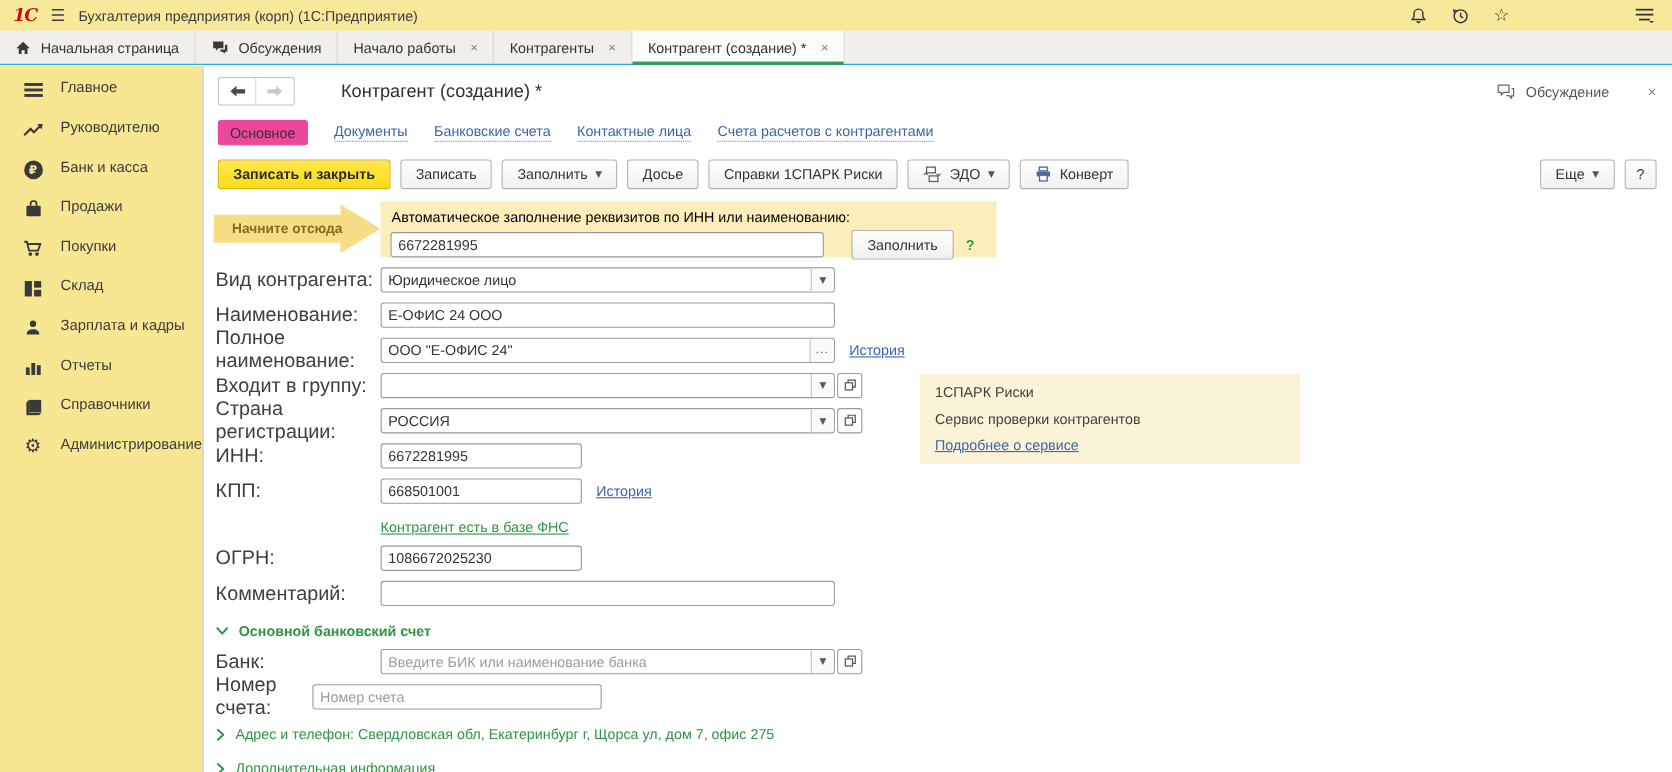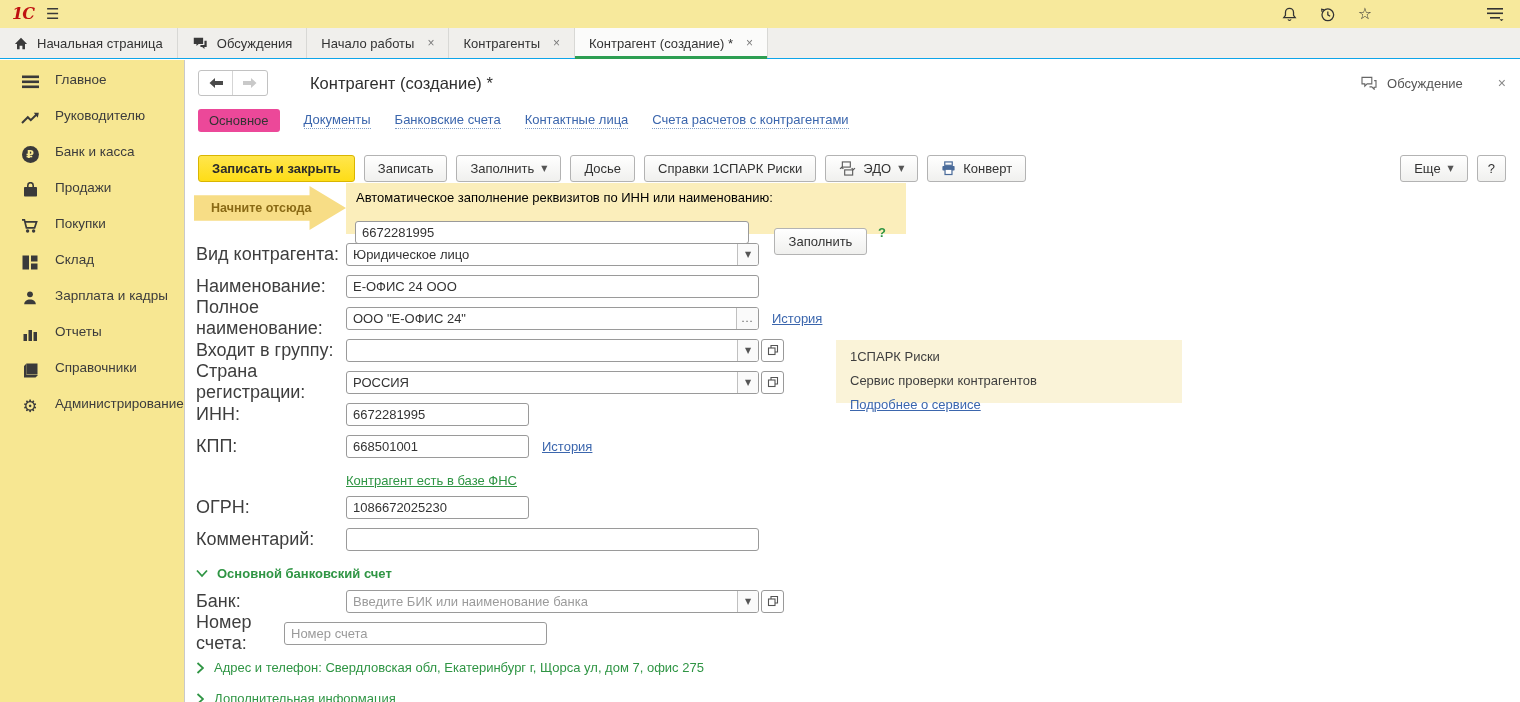--- a/index.html
+++ b/index.html
@@ -71,21 +71,21 @@
   .hdr-close { margin-left:26px; color:#888; font-size:14px; }
 
   .navlinks { display:flex; align-items:center; gap:24px; margin:12px 12px 0 12px; font-size:13px; height:24px; }
   .pill { background:#ec4899; border-radius:3px; padding:4px 11px; color:#333; }
   .navlink { color:#3b66ad; border-bottom:1px dotted #7d9cc6; padding-bottom:1px; cursor:pointer; }
 
   .cmdbar { display:flex; align-items:center; gap:9px; margin:13px 14px 0 12px; height:27px; }
   .btn {
     height:27px; display:inline-flex; align-items:center; gap:7px; padding:0 13px;
     background:linear-gradient(#ffffff,#f0f0ee); border:1px solid #b3b3b3; border-radius:3px;
-    font-size:13px; color:#333; white-space:nowrap;margin-top:19px;
+    font-size:13px; color:#333; white-space:nowrap;
   }
   .btn.primary { background:linear-gradient(#ffe64d,#fedd17); border-color:#d9b501; font-weight:bold; color:#2b2b2b; }
   .caret { font-family:"DejaVu Sans", sans-serif; font-size:8px; color:#555; }
   .cmd-right { margin-left:auto; display:flex; gap:9px; }
   .btn.square { padding:0 10px; }
 
   
   .hint-row { display:flex; margin:11px 12px 0 8px; height:51px; }
   .start-arrow {
     width:152px; height:44px; margin-top:3px; position:relative; flex:none;
@@ -136,33 +136,34 @@
   .green-link { font-size:13px; color:#2f9544; text-decoration:underline; cursor:pointer; }
   .fns-row { margin:13px 0 0 160px; height:16px; }
   .section-hdr { display:flex; align-items:center; gap:9px; margin:14px 0 0 10px; height:17px;
     font-size:13px; color:#2f9544; cursor:pointer;font-weight:bold; }
   .collapsed-hdr { display:flex; align-items:center; gap:10px; margin:14px 0 0 10px; height:17px;
     font-size:13px; color:#2f9544; cursor:pointer; }
   .bank-row { margin-top:7px;align-items:center; }
 
   
   .spark-panel {
-    position:absolute; left:650px; top:280px; width:346px; height:63px;
+    position:absolute; left:650px; top:280px; width:346px; height:82px;
     background:#faf3d8; padding:9px 14px; font-size:13px;
   }
   .spark-title { color:#3f3f3f; }
   .spark-sub { color:#3f3f3f; margin-top:9px; }
   .spark-link { display:inline-block; color:#3b66ad; text-decoration:underline; margin-top:9px; cursor:pointer; }
 </style>
 </head>
 <body>
 
 <div class="topbar">
   <span class="logo-1c">1С</span>
   <span class="burger">☰</span>
+  <span class="app-title">Бухгалтерия предприятия (корп)  (1С:Предприятие)</span>
   <div class="topbar-icons">
     <span class="top-ic">
       <svg width="17" height="17" viewBox="0 0 16 16" fill="none" stroke="#333" stroke-width="1.2">
         <path d="M8 2.2a3.8 3.8 0 0 1 3.8 3.8v2.8L13.4 11H2.6l1.6-2.2V6A3.8 3.8 0 0 1 8 2.2z"></path>
         <path d="M6.6 12.6a1.5 1.5 0 0 0 2.8 0"></path>
       </svg>
     </span>
     <span class="top-ic">
       <svg width="17" height="17" viewBox="0 0 16 16" fill="none" stroke="#333" stroke-width="1.2">
         <circle cx="8.3" cy="8.3" r="5.5"></circle>

